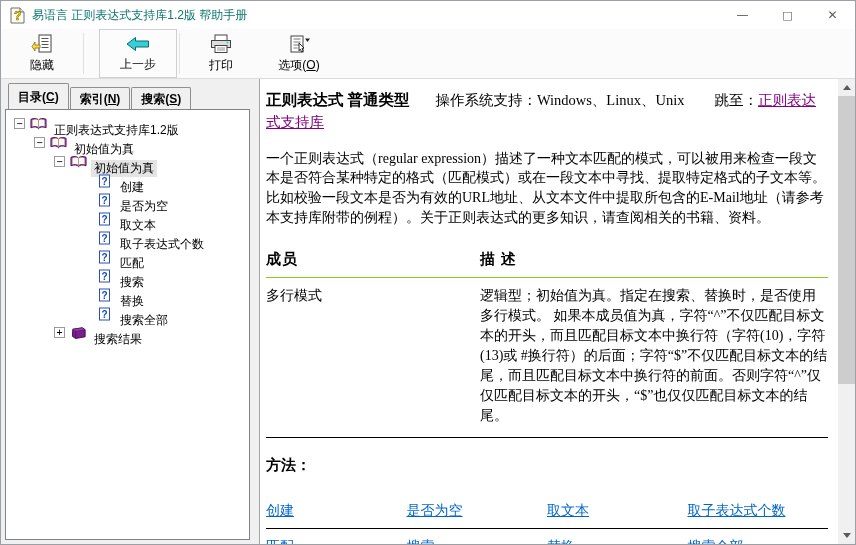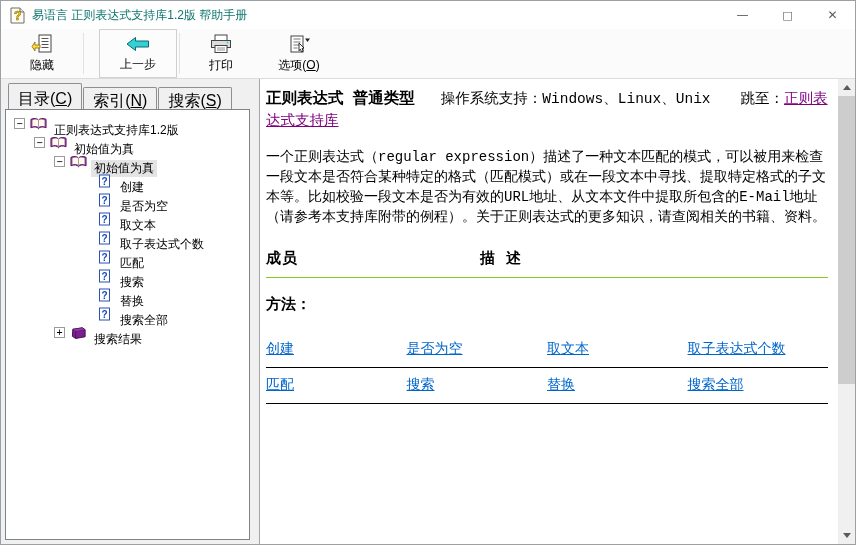--- a/index.html
+++ b/index.html
@@ -25,42 +25,42 @@
   .tb-btn { min-width:78px; display:flex; flex-direction:column; align-items:center;
             justify-content:center; font-size:12px; color:#000; padding:3px 8px 4px; }
   .tb-btn .tb-ico { height:22px; display:flex; align-items:center; justify-content:center; margin-bottom:2px; }
   .tb-btn.framed { border:1px solid #cfcfcf; background:#fcfcfc;margin-left:13px; }
   .tb-sep { width:1px; background:#e2e2e2; margin:4px 2px; }
   
   .main { display:flex; height:465px; background:#f0f0f0; }
   .left-pane { width:253px; display:flex; flex-direction:column; background:#f0f0f0; }
   .tabs { height:30px; display:flex; align-items:flex-end; padding-left:7px; }
   .tab { border:1px solid #8f8f8f; border-bottom:none; border-radius:2px 2px 0 0;
-         background:#f0f0f0; font-size:16px; padding:3px 9px 4px; margin-right:1px;
-         height:22px; white-space:nowrap; }
+         background:#f0f0f0; font-size:12px; padding:3px 9px 4px; margin-right:1px;
+         height:22px; white-space:nowrap;font-weight:bold; }
   .tab.active { height:26px; padding-top:5px; background:#f0f0f0; position:relative; z-index:2; }
   .tab u { text-decoration:underline; }
   .tree-wrap { flex:1; margin:0 4px 4px 4px; background:#fff;
                border:1px solid #7f8389; box-shadow: inset 0 0 0 1px #fff;
                overflow:hidden; padding:4px 2px; }
   .tree-item { display:flex; align-items:center; height:19px; font-size:12px; white-space:nowrap; }
   .tree-item .expander { width:11px; height:11px; border:1px solid #9a9a9a; background:#fff;
         font-size:10px; line-height:9px; text-align:center; color:#000; margin-right:5px;
         font-family:"DejaVu Sans Mono",monospace; flex:0 0 auto; }
   .tree-item .expander.none { visibility:hidden; }
   .tree-item .t-ico { width:17px; height:14px; margin-right:4px; flex:0 0 auto; }
   .tree-item .t-ico svg { display:block; width:100%; height:100%; }
   .tree-item .label { padding:0 3px;margin-top:13px; }
   .tree-item.selected .label { background:#e4e4e4; }
   .d0 { padding-left:6px; } .d1 { padding-left:26px; } .d2 { padding-left:46px; } .d3 { padding-left:72px; }
   
   .splitter { width:5px; background:#f0f0f0; }
   .content-pane { flex:1; background:#fff; border-left:1px solid #a5a5a5; display:flex; }
   .content-scroll { flex:1; padding:9px 10px 0 6px; overflow:hidden;
-       font-family:Liberation Mono, monospace; font-size:14px; line-height:1.42; }
+       font-family:Liberation Serif, serif; font-size:14px; line-height:1.42; }
   .heading { font-size:14.5px; line-height:1.5; }
   .h-title { font-weight:bold; font-size:15.5px; margin-right:26px; }
   .h-os { margin-right:30px; }
   a { text-decoration:underline; cursor:pointer; }
   a.link { color:#0066cc; }
   a.visited { color:#800080; }
   .intro { margin-top:15px; }
   table.members { width:100%; border-collapse:collapse; table-layout:fixed; margin-top:19px; }
   table.members th { text-align:left; font-size:15px; font-weight:bold;
         padding:2px 0 7px 0; border-bottom:1px solid #84cc16; letter-spacing:1px; }
@@ -300,20 +300,24 @@
 
       <table class="members">
         <colgroup>
             <col class="c1">
             <col>
           </colgroup>
         <tbody>
             <tr>
           <th>成员</th>
           <th>描  述</th>
+        </tr>
+        <tr>
+          <td>多行模式</td>
+          <td>逻辑型；初始值为真。指定在搜索、替换时，是否使用多行模式。 如果本成员值为真，字符“^”不仅匹配目标文本的开头，而且匹配目标文本中换行符（字符(10)，字符(13)或 #换行符）的后面；字符“$”不仅匹配目标文本的结尾，而且匹配目标文本中换行符的前面。否则字符“^”仅仅匹配目标文本的开头，“$”也仅仅匹配目标文本的结尾。</td>
         </tr>
       </tbody>
         </table>
 
       <p class="methods-label">方法：</p>
 
       <table class="mlinks">
         <tbody>
             <tr>
           <td><a class="link">创建</a></td>

